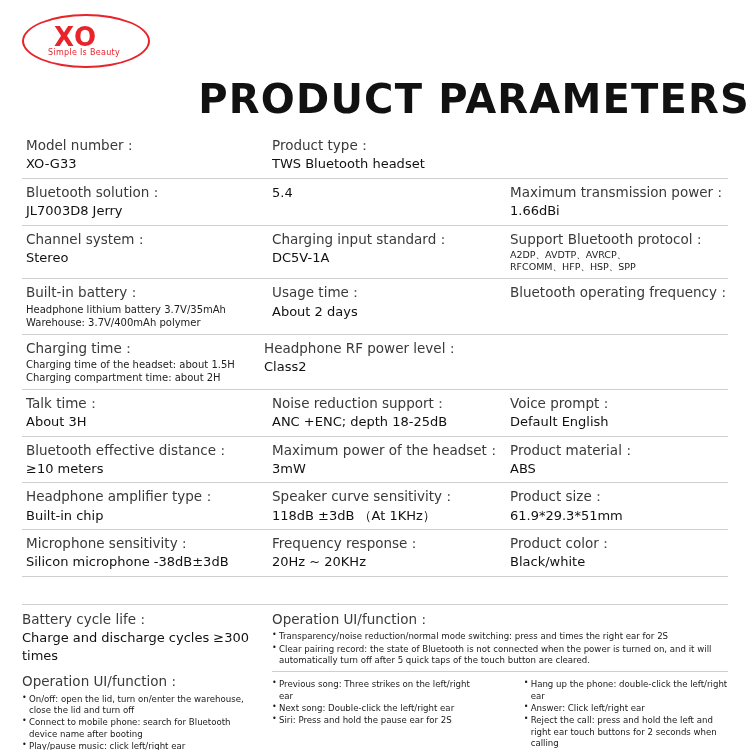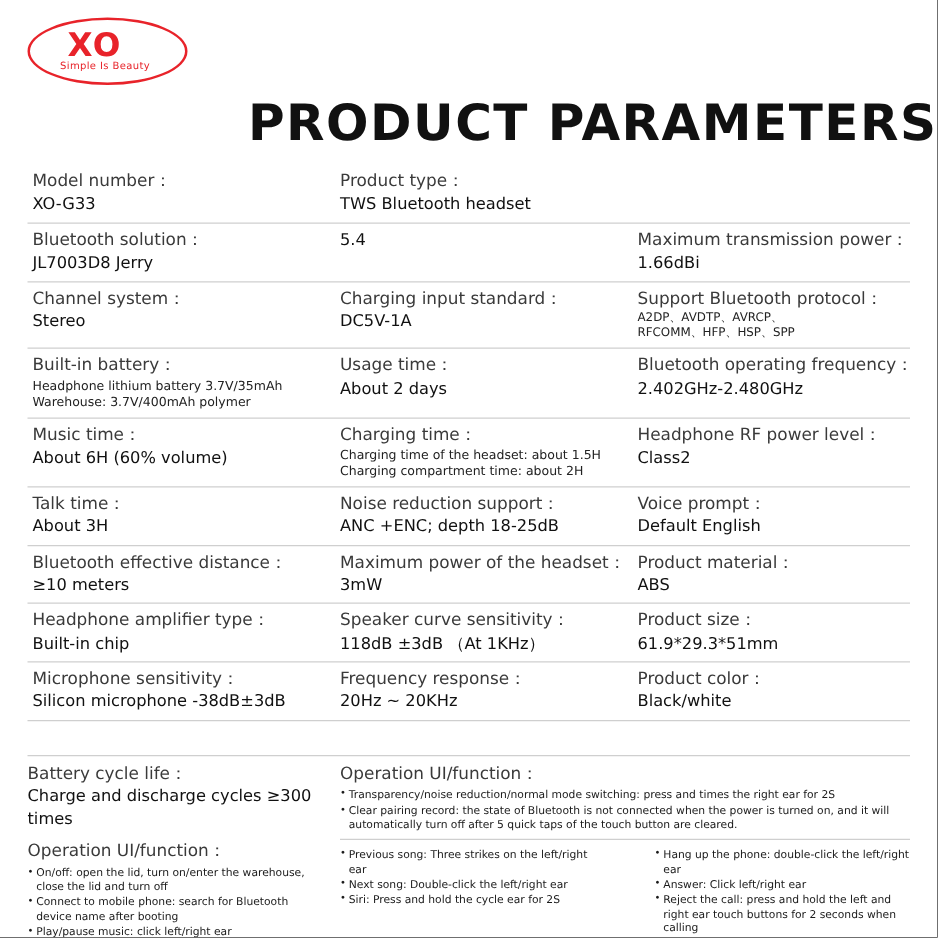--- a/index.html
+++ b/index.html
@@ -197,29 +197,24 @@
         <div class="lbl">Built-in battery：</div>
         <div class="val sub" style="white-space: pre-line;">Headphone lithium battery 3.7V/35mAh
 Warehouse: 3.7V/400mAh polymer</div>
       </div>
       <div class="cell c2">
         <div class="lbl">Usage time：</div>
         <div class="val">About 2 days</div>
       </div>
       <div class="cell c3">
         <div class="lbl">Bluetooth operating frequency：</div>
-        <div class="val">2.402GHz-2.480GHz</div>
-      </div>
-    </div>
-
-    <div class="row">
-      <div class="cell c1">
-        <div class="lbl">Music time：</div>
-        <div class="val">About 6H (60% volume)</div>
-      </div>
+      </div>
+    </div>
+
+    <div class="row">
       <div class="cell c2">
         <div class="lbl">Charging time：</div>
         <div class="val sub" style="white-space: pre-line;">Charging time of the headset: about 1.5H
 Charging compartment time: about 2H</div>
       </div>
       <div class="cell c3">
         <div class="lbl">Headphone RF power level：</div>
         <div class="val">Class2</div>
       </div>
     </div>
@@ -303,21 +298,21 @@
         <ul class="bullets">
           <li>Transparency/noise reduction/normal mode switching: press and times the right ear for 2S</li>
           <li>Clear pairing record: the state of Bluetooth is not connected when the power is turned on, and it will automatically turn off after 5 quick taps of the touch button are cleared.</li>
         </ul>
         <div class="divider-h"></div>
         <div class="two-col-split">
           <div class="tc-a">
             <ul class="bullets">
               <li>Previous song: Three strikes on the left/right ear</li>
               <li>Next song: Double-click the left/right ear</li>
-              <li>Siri: Press and hold the cycle ear for 2S</li>
+              <li>Siri: Press and hold the pause ear for 2S</li>
             </ul>
           </div>
           <div class="tc-b">
             <ul class="bullets">
               <li>Hang up the phone: double-click the left/right ear</li>
               <li>Answer: Click left/right ear</li>
               <li>Reject the call: press and hold the left and right ear touch buttons for 2 seconds when calling</li>
             </ul>
           </div>
         </div>

